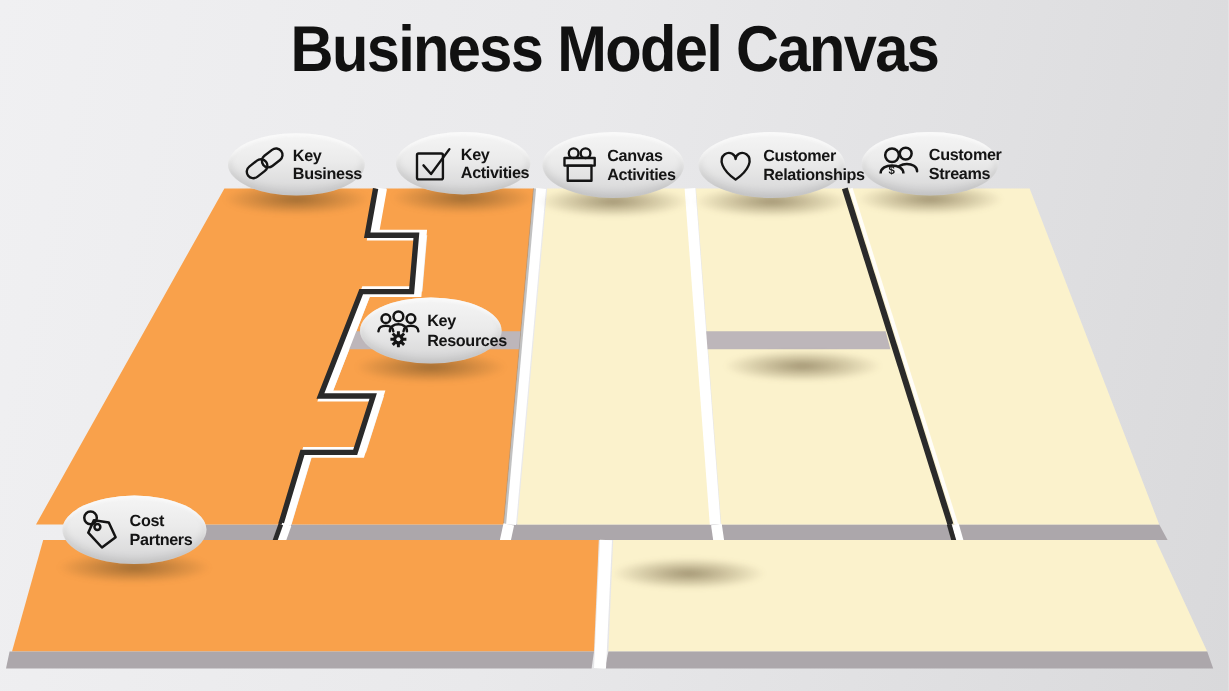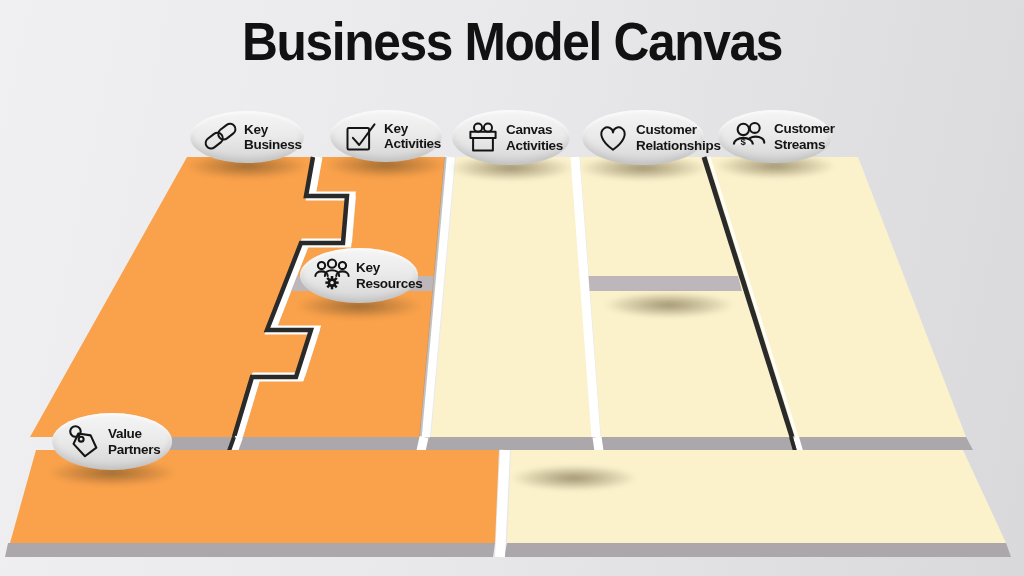--- a/index.html
+++ b/index.html
@@ -200,19 +200,19 @@
 
   <div class="badge" style="left:52px;top:413px;width:120px;height:57px">
     <span class="icon">
       <svg width="38" height="38" viewBox="0 0 40 40">
         <circle class="ic" stroke-width="2.2" cx="11" cy="9" r="5.5"></circle>
         <path class="ic" stroke-width="2.4" d="M14 11 L27 13 L33 26 L21 35 L9 22 Z"></path>
         <circle class="ic" stroke-width="2" cx="17" cy="17" r="2.6"></circle>
       </svg>
     </span>
     <span class="lines">
-      <span>Value</span>
+      <span>Cost</span>
       <span>Partners</span>
     </span>
   </div>
 
 
 </div>
 
 </body></html>

